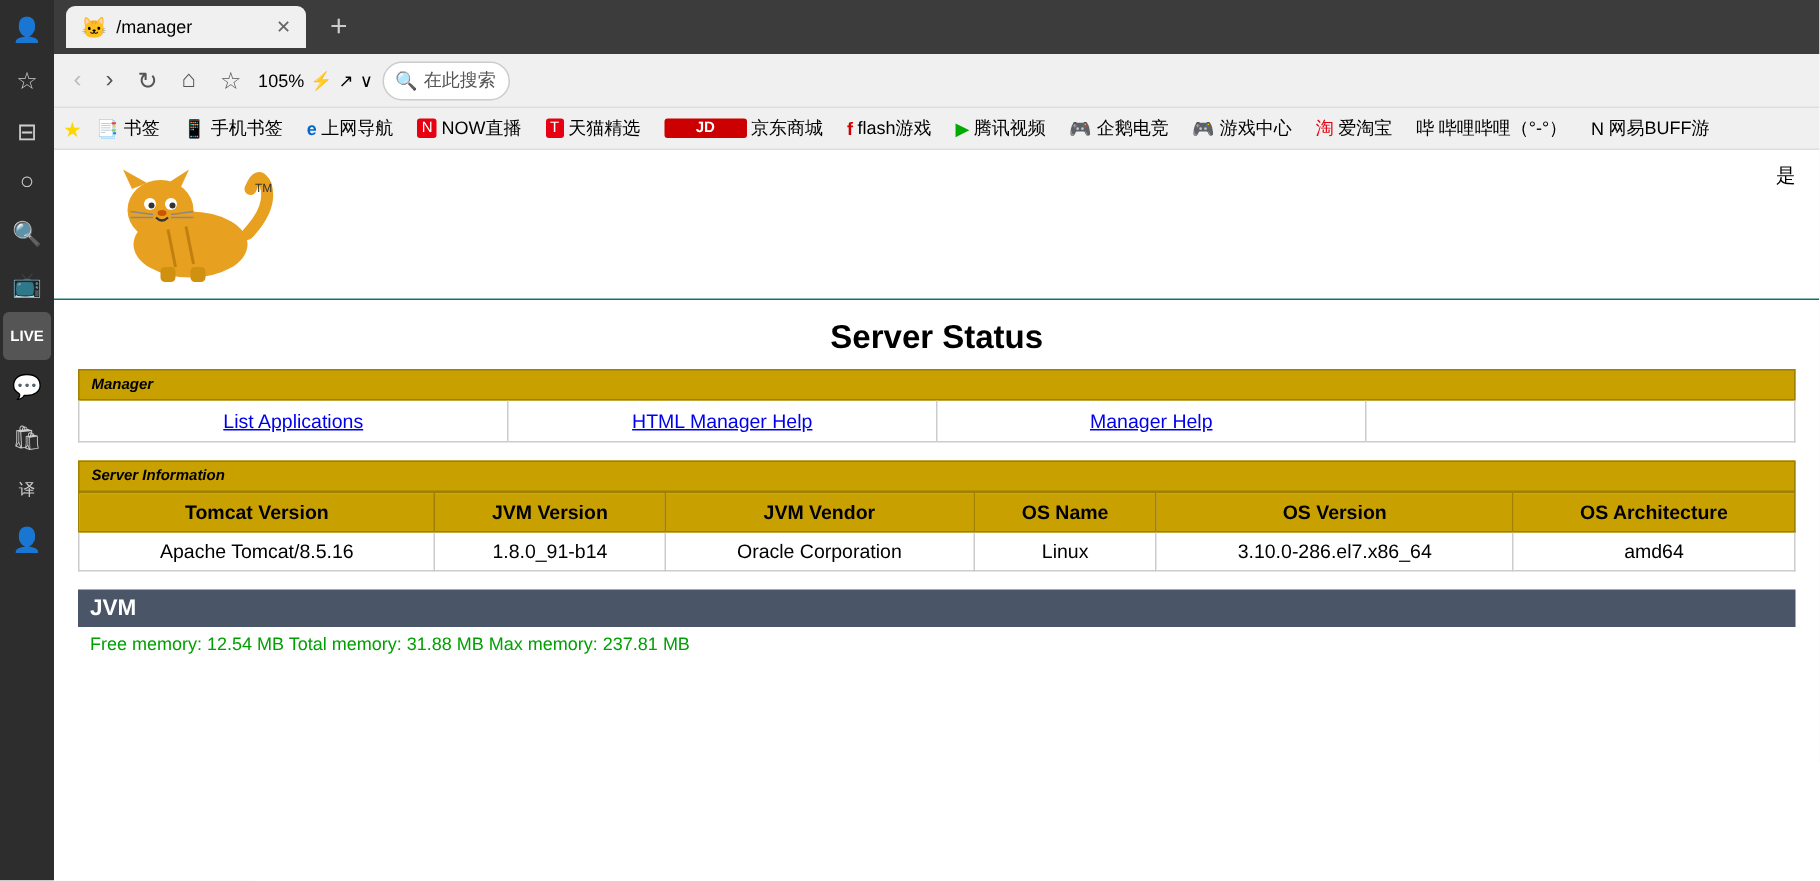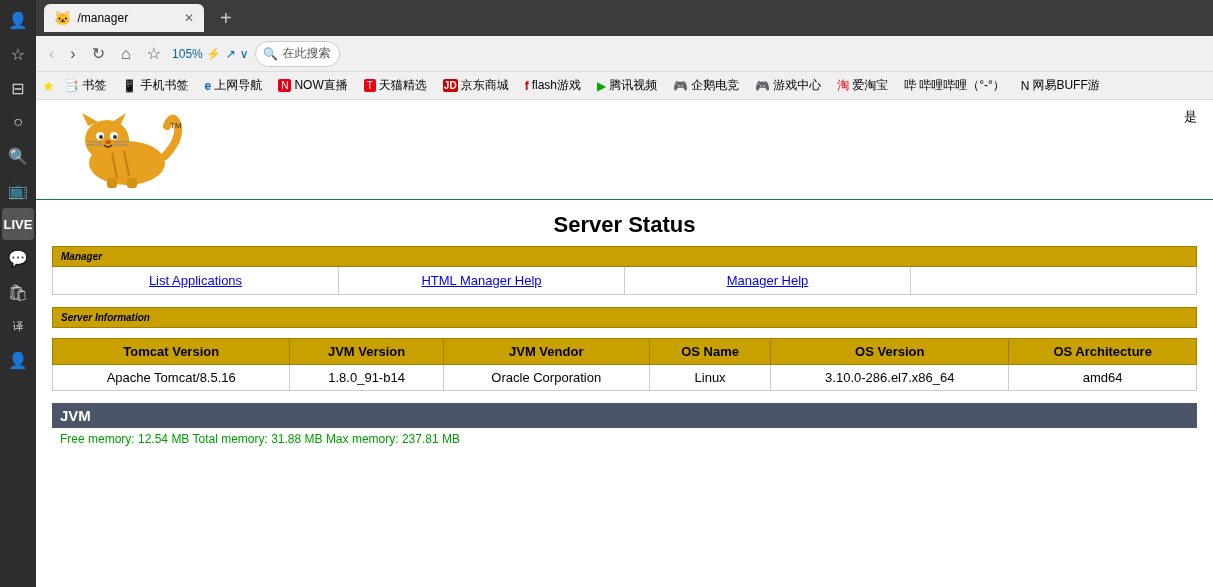--- a/index.html
+++ b/index.html
@@ -99,21 +99,21 @@
       border-radius: 13px;
       padding: 0 12px;
       font-size: 13px;
       background: #fff;
       outline: none;
     }
     .zoom-area {
       display: flex;
       align-items: center;
       gap: 4px;
-      color: #0369a1;
+      color: #000000;
       font-size: 12px;
     }
     .search-area {
       display: flex;
       align-items: center;
       border: 1px solid #ccc;
       border-radius: 13px;
       padding: 0 8px;
       height: 26px;
       background: #fff;
@@ -191,21 +191,20 @@
     }
 
     
     .server-info-section {
       margin-top: 12px;
     }
     .info-table {
       width: 100%;
       border-collapse: collapse;
       border: 1px solid #ccc;
-      margin-top: 10px;
     }
     .info-table th {
       background: #c8a000;
       border: 1px solid #a08000;
       padding: 5px 8px;
       text-align: center;
       font-size: 13px;
       color: #000;
     }
     .info-table td {
@@ -250,21 +249,21 @@
 </head>
 <body>
 
 <div class="sidebar">
   <div class="sidebar-icon">👤</div>
   <div class="sidebar-icon">☆</div>
   <div class="sidebar-icon">⊟</div>
   <div class="sidebar-icon">○</div>
   <div class="sidebar-icon">🔍</div>
   <div class="sidebar-icon">📺</div>
-  <div class="sidebar-icon" style="font-size:13px; font-weight:bold; color:#fff; background:#555;">LIVE</div>
+  <div class="sidebar-icon" style="font-size:10px; font-weight:bold; color:#fff; background:#555;">LIVE</div>
   <div class="sidebar-icon">💬</div>
   <div class="sidebar-icon">🛍</div>
   <div class="sidebar-icon" style="font-size:11px;">译</div>
   <div class="sidebar-icon">👤</div>
 </div>
 
 <div class="browser">
 
   <div class="title-bar">
     <div class="tab">
@@ -309,21 +308,21 @@
     </div>
     <div class="bookmark-item">
       <span style="background:#e60012; color:#fff; padding:1px 3px; font-size:10px; border-radius:2px;">N</span>
       <span>NOW直播</span>
     </div>
     <div class="bookmark-item">
       <span style="background:#e60012; color:#fff; padding:1px 3px; font-size:10px; border-radius:2px;">T</span>
       <span>天猫精选</span>
     </div>
     <div class="bookmark-item">
-      <span style="background:#cc0000; color:#fff; padding:1px 1px; font-size:10px; border-radius:2px; font-weight:bold;">JD</span>
+      <span style="background:#cc0000; color:#fff; padding:1px 21px; font-size:10px; border-radius:2px; font-weight:bold;">JD</span>
       <span>京东商城</span>
     </div>
     <div class="bookmark-item">
       <span style="color:#cc0000; font-weight:bold;">f</span>
       <span>flash游戏</span>
     </div>
     <div class="bookmark-item">
       <span style="color:#00aa00;">▶</span>
       <span>腾讯视频</span>
     </div>

